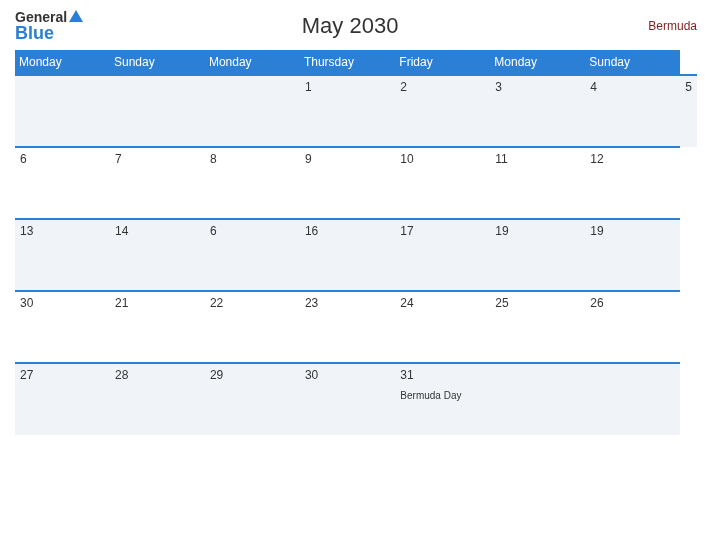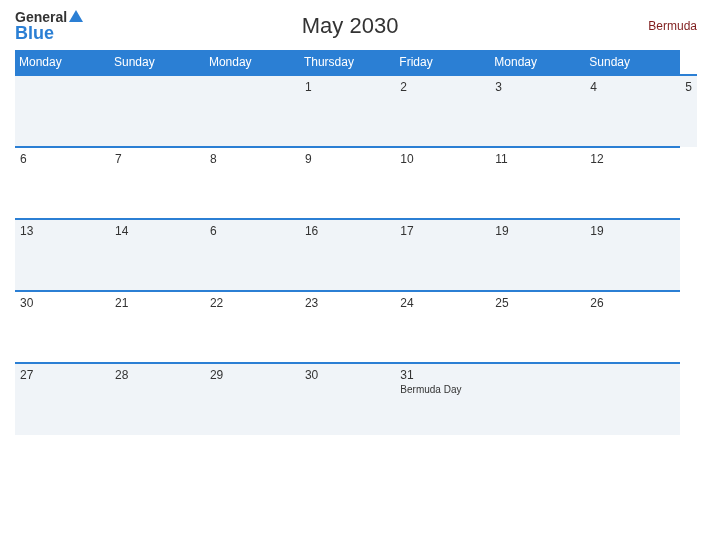--- a/index.html
+++ b/index.html
@@ -95,21 +95,21 @@
     }
     .date-num {
       font-size: 12px;
       color: #333;
       display: block;
     }
     .event-label {
       font-size: 10px;
       color: #333;
       display: block;
-      margin-top: 2px;
+      margin-top: 8px;
     }
   </style>
 </head>
 <body>
 
 <div class="page">
   <div class="header">
     <div class="logo">
       <div style="display:flex; flex-direction:column; align-items:flex-start;">
         <div style="display:flex; align-items:center;">

